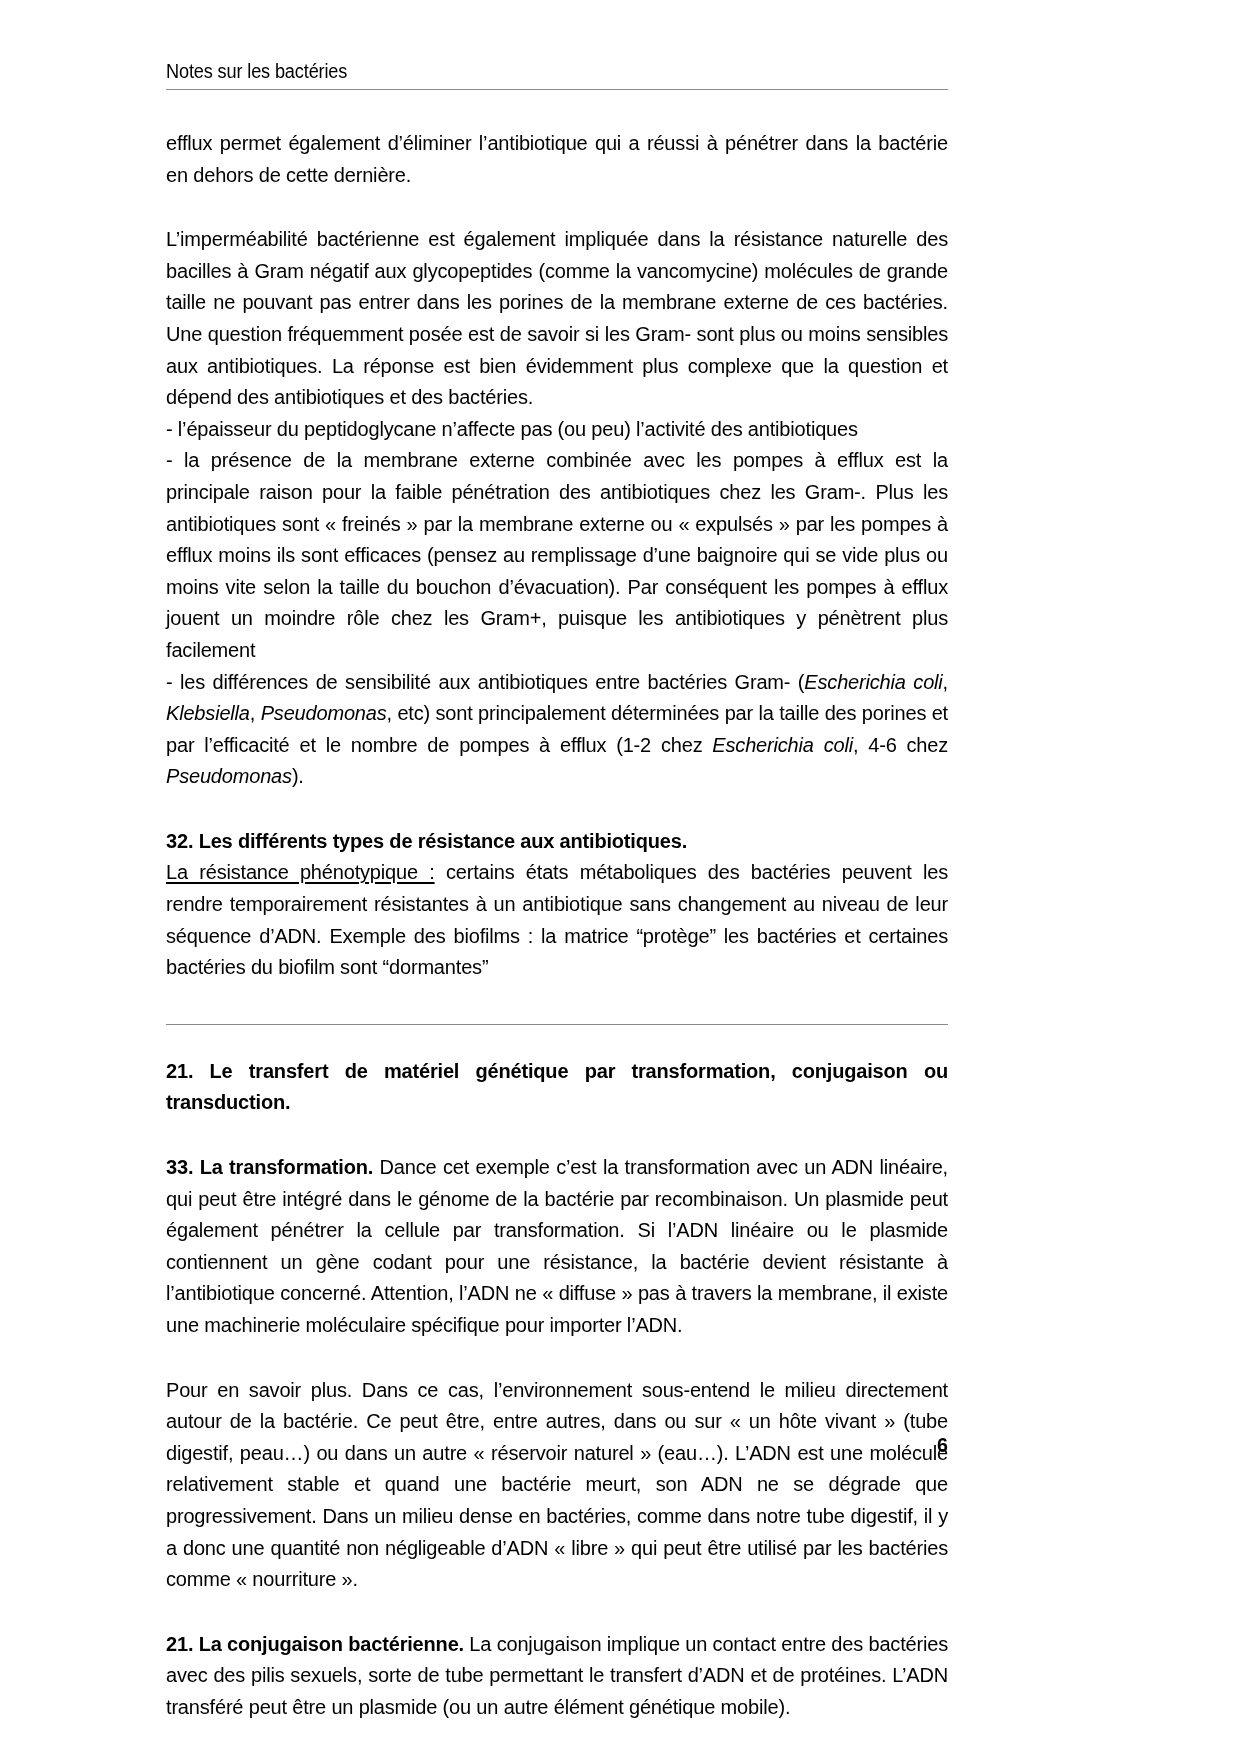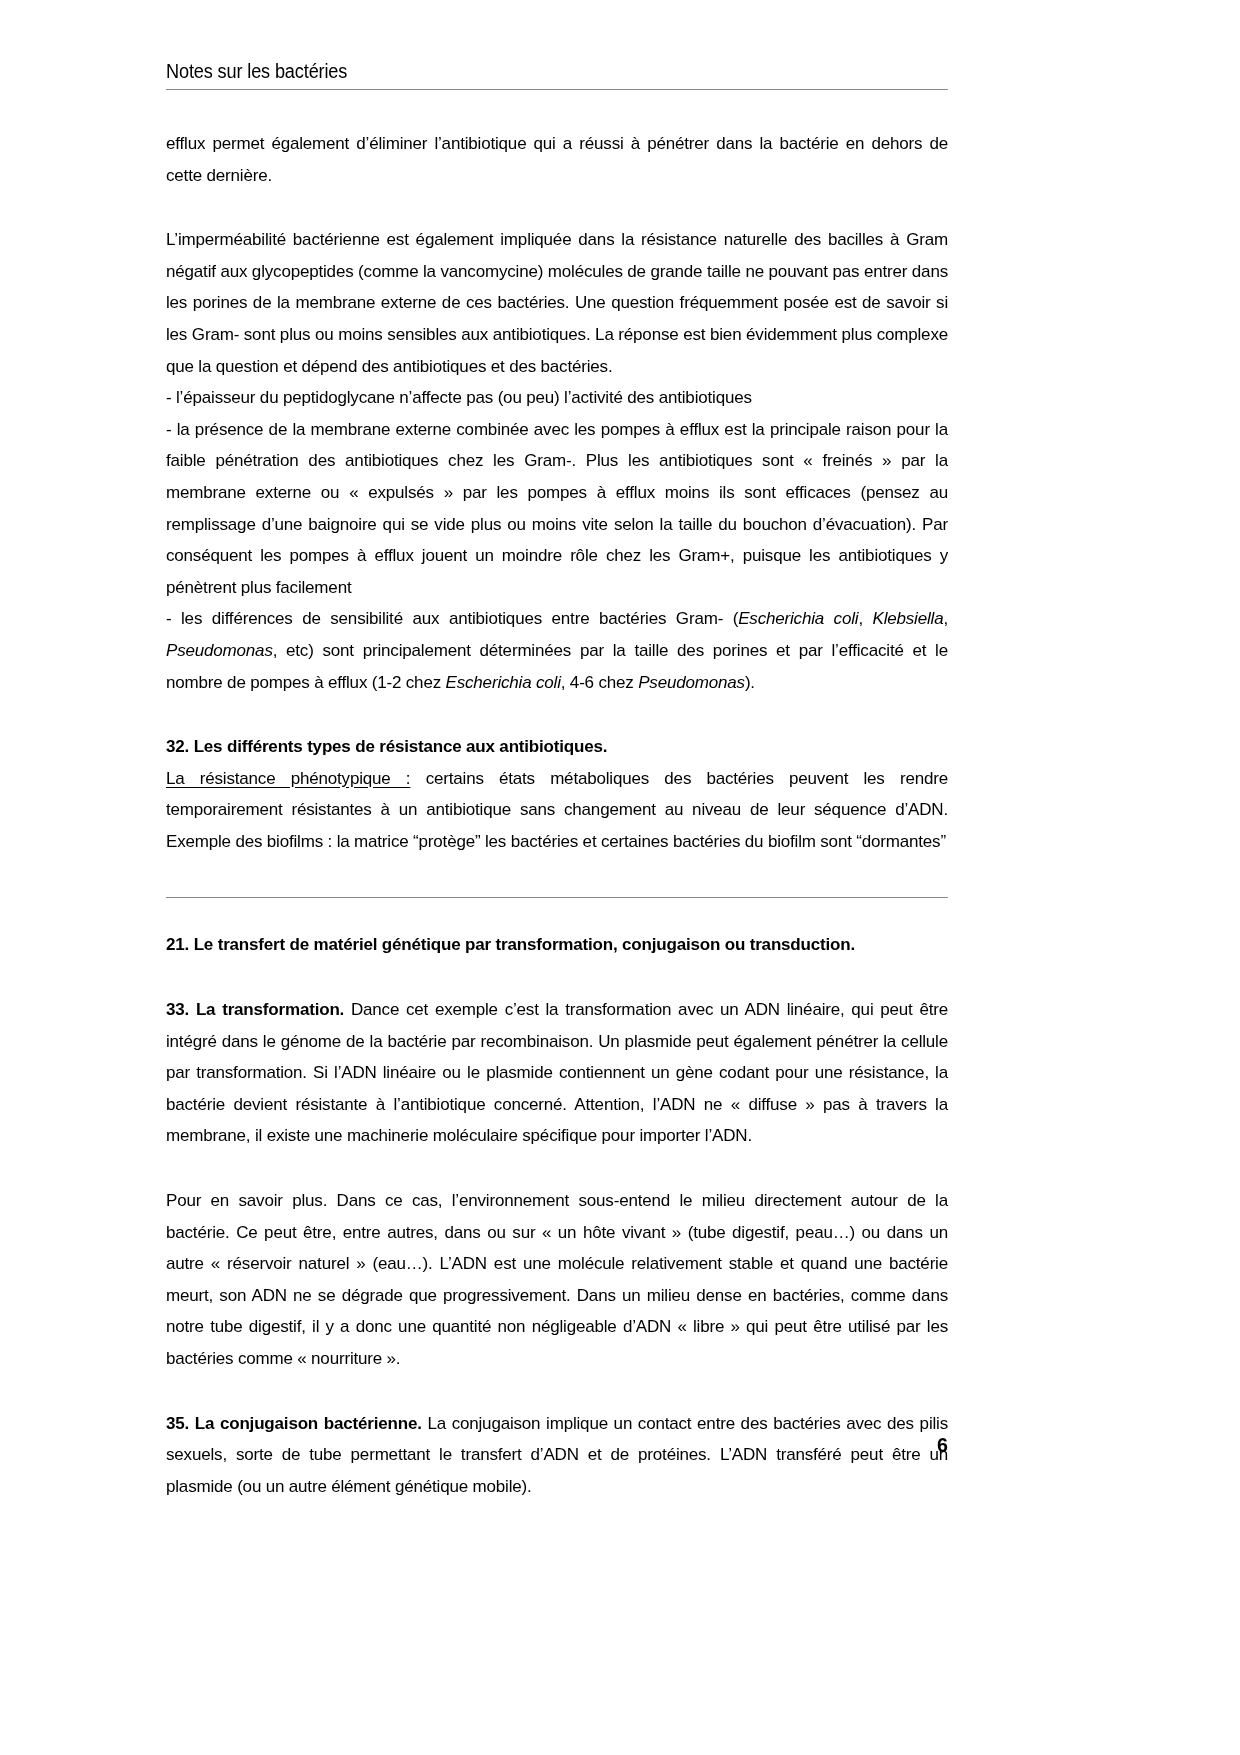--- a/index.html
+++ b/index.html
@@ -52,21 +52,21 @@
   
   .content {
     position: absolute;
     left: 166px;
     top: 128px;
     width: 782px;
   }
 
   p.para {
     margin: 0;
-    font-size: 17px;
+    font-size: 20px;
     line-height: 31.6px;
     text-align: justify;
     text-justify: inter-word;
     letter-spacing: -0.18px;
     word-spacing: 0px;
     hyphens: none;
     color: #000;
   }
   .gap-sm { height: 31px; }
   .gap-md { height: 33px; }
@@ -138,19 +138,19 @@
     <div class="gap-md"></div>
 
     <p class="para"><b>33. La transformation.</b><span> Dance cet exemple c’est la transformation avec un ADN linéaire, qui peut être intégré dans le génome de la bactérie par recombinaison. Un plasmide peut également pénétrer la cellule par transformation. Si l’ADN linéaire ou le plasmide contiennent un gène codant pour une résistance, la bactérie devient résistante à l’antibiotique concerné. Attention, l’ADN ne « diffuse » pas à travers la membrane, il existe une machinerie moléculaire spécifique pour importer l’ADN.</span></p>
 
     <div class="gap-md"></div>
 
     <p class="para gray">Pour en savoir plus. Dans ce cas, l’environnement sous-entend le milieu directement autour de la bactérie. Ce peut être, entre autres, dans ou sur « un hôte vivant » (tube digestif, peau…) ou dans un autre « réservoir naturel » (eau…). L’ADN est une molécule relativement stable et quand une bactérie meurt, son ADN ne se dégrade que progressivement. Dans un milieu dense en bactéries, comme dans notre tube digestif, il y a donc une quantité non négligeable d’ADN « libre » qui peut être utilisé par les bactéries comme « nourriture ».</p>
 
     <div class="gap-md"></div>
 
-    <p class="para"><b>35. La conjugaison bactérienne.</b><span> La conjugaison implique un contact entre des bactéries avec des pilis sexuels, sorte de tube permettant le transfert d’ADN et de protéines. L’ADN transféré peut être un plasmide (ou un autre élément génétique mobile).</span></p>
+    <p class="para"><b>21. La conjugaison bactérienne.</b><span> La conjugaison implique un contact entre des bactéries avec des pilis sexuels, sorte de tube permettant le transfert d’ADN et de protéines. L’ADN transféré peut être un plasmide (ou un autre élément génétique mobile).</span></p>
 
   </div>
 
   <div class="pagenum">6</div>
 
 </div>
 
 </body></html>

